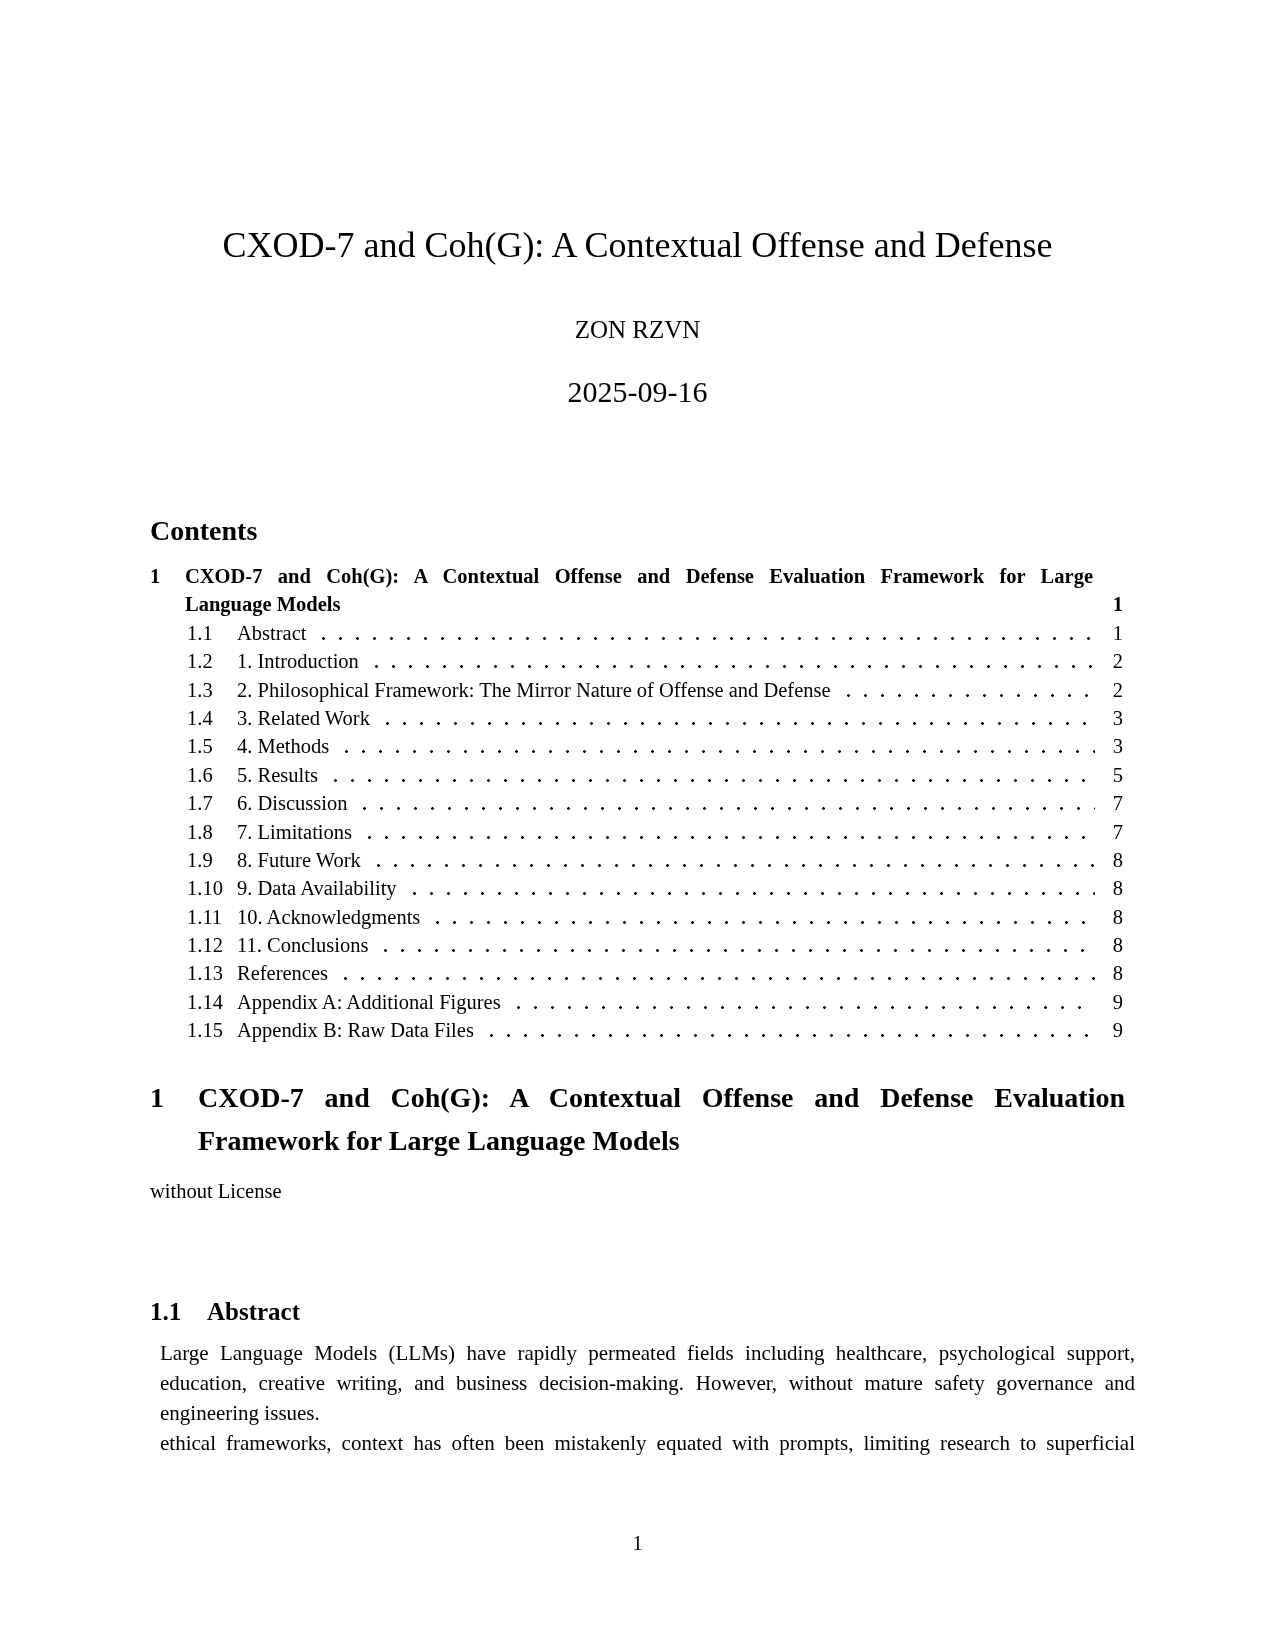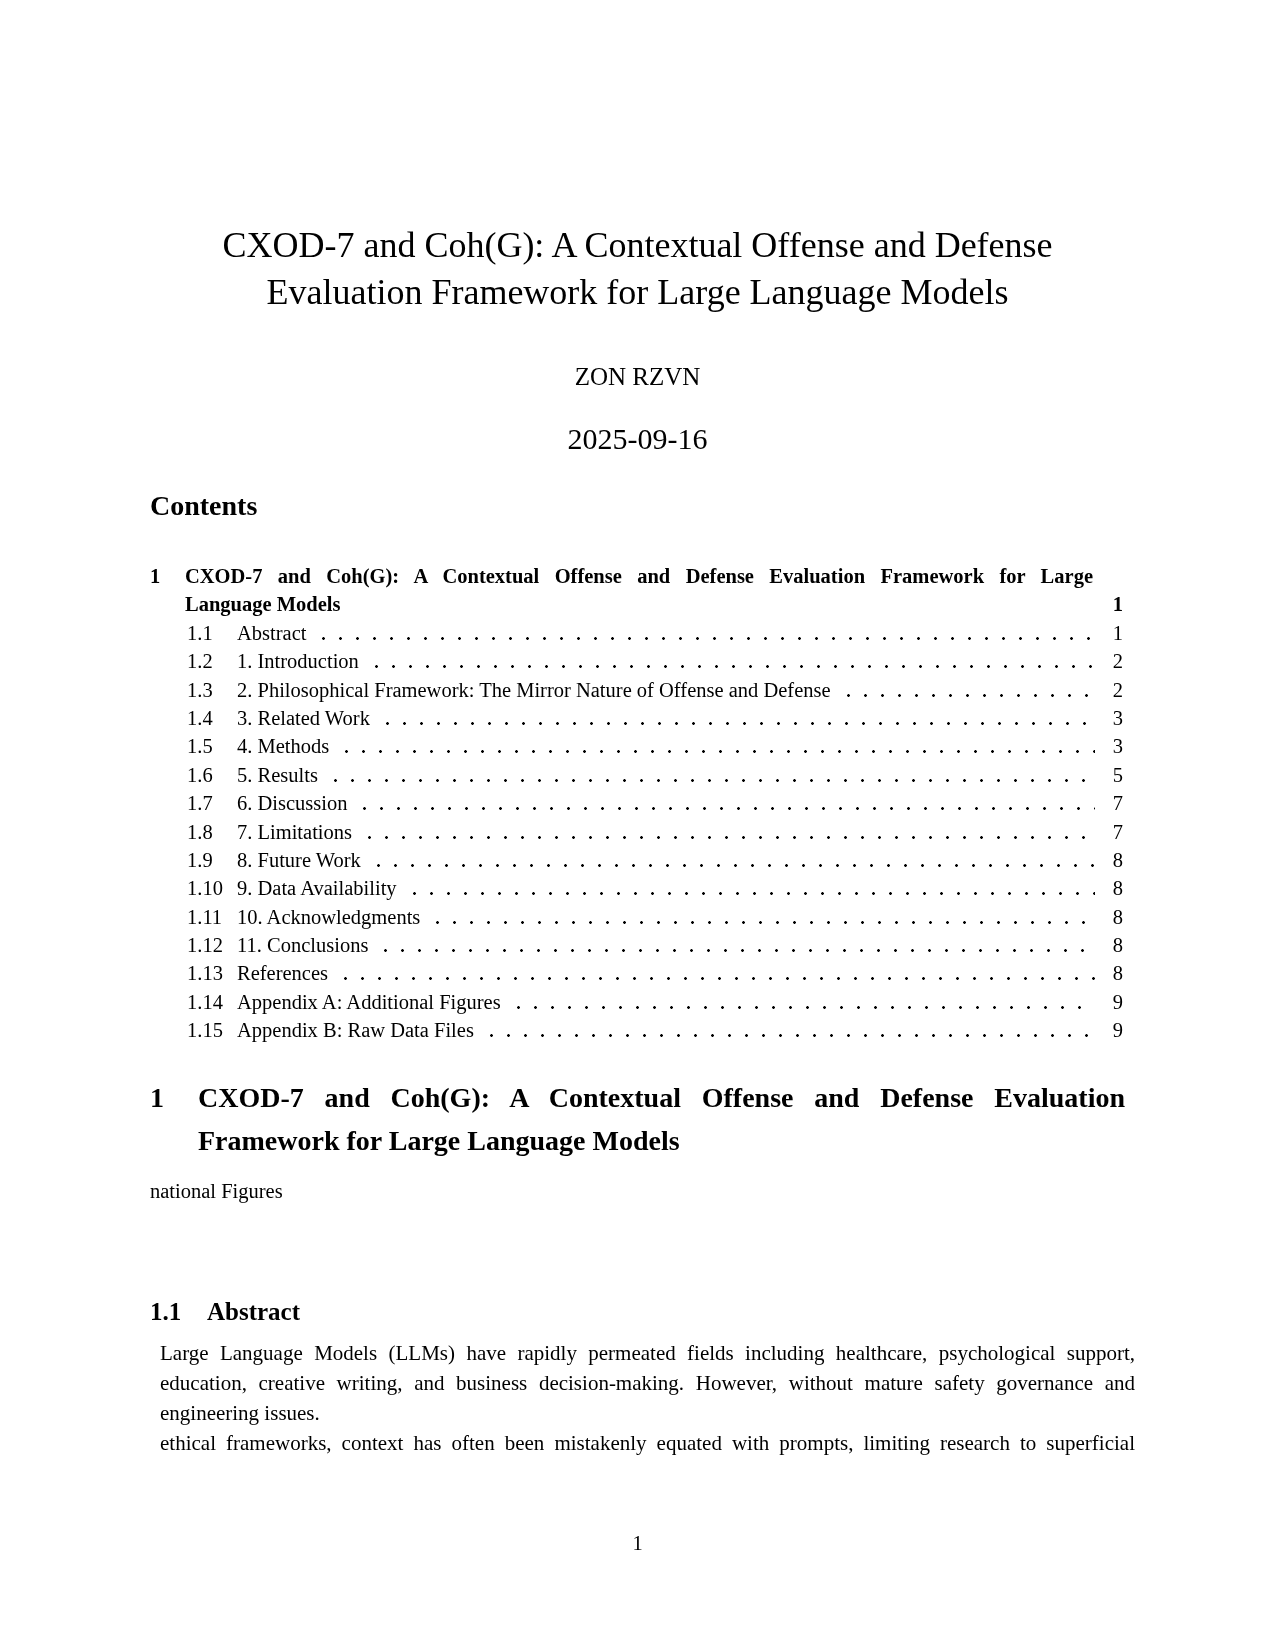--- a/index.html
+++ b/index.html
@@ -8,21 +8,21 @@
     background:#ffffff; color:#000000;
     font-family:"Liberation Serif","DejaVu Serif",serif;
     overflow:hidden;
   }
   
   .title-block { position:absolute; left:150px; width:975px; top:222px; text-align:center; }
   .doc-title { font-size:36px; line-height:47px; font-weight:normal; }
   .doc-author { margin-top:46px; font-size:25px; line-height:30px; }
   .doc-date { margin-top:32px; font-size:30px; line-height:30px; }
   
-  .contents-heading { position:absolute; left:150px; width:975px; top:489px; margin:0;
+  .contents-heading { position:absolute; left:150px; width:975px; top:514px; margin:0;
     font-size:28px; line-height:34px; font-weight:bold; }
   
   .toc { position:absolute; left:150px; width:973px; top:562px; font-size:20.5px; line-height:28.4px; }
   .toc-srow1, .toc-srow2, .toc-row { display:flex; align-items:baseline; overflow:hidden; height:28.4px; }
   .toc-section { font-weight:bold; }
   .toc-snum { flex:0 0 35px; }
   .toc-sline1 { flex:1 1 auto; text-align:justify; text-align-last:justify; padding-right:30px; white-space:nowrap; }
   .toc-sline2 { flex:0 0 auto; white-space:nowrap;text-align:center; }
   .toc-fill { flex:1 1 auto; }
   .toc-num { flex:0 0 50px; margin-left:37px; }
@@ -53,21 +53,20 @@
     font-size:20.5px; line-height:24px; }
 </style>
 </head>
 <body>
 
 <div class="page">
 
   <header class="title-block">
     <div class="doc-title">
       <div class="title-line">CXOD-7 and Coh(G): A Contextual Offense and Defense</div>
-      <div class="title-line">Evaluation Framework for Large Language Models</div>
     </div>
     <div class="doc-author">ZON RZVN</div>
     <div class="doc-date">2025-09-16</div>
   </header>
 
   <h2 class="contents-heading">Contents</h2>
 
   <nav class="toc">
     <div class="toc-section">
       <div class="toc-srow1">
@@ -191,21 +190,21 @@
 
   <h1 class="section-heading">
     <span class="sec-num">1</span>
     <span class="sec-title">
       <span class="sec-line stretch">CXOD-7 and Coh(G): A Contextual Offense and Defense Evaluation</span>
       <span class="sec-line">Framework for Large Language Models</span>
     </span>
   </h1>
 
   <div class="meta" id="meta-block">
-      <div class="meta-line"><span>national Figures</span></div>
+      <div class="meta-line"><span>without License</span></div>
     </div>
 
   <h3 class="subsection-heading">
     <span class="sub-num">1.1</span>
     <span class="sub-title">Abstract</span>
   </h3>
 
   <div class="abstract" id="abstract-block">
       <div class="abs-line stretch">Large Language Models (LLMs) have rapidly permeated fields including healthcare, psychological support,</div>
       <div class="abs-line stretch">education, creative writing, and business decision-making. However, without mature safety governance and</div>

